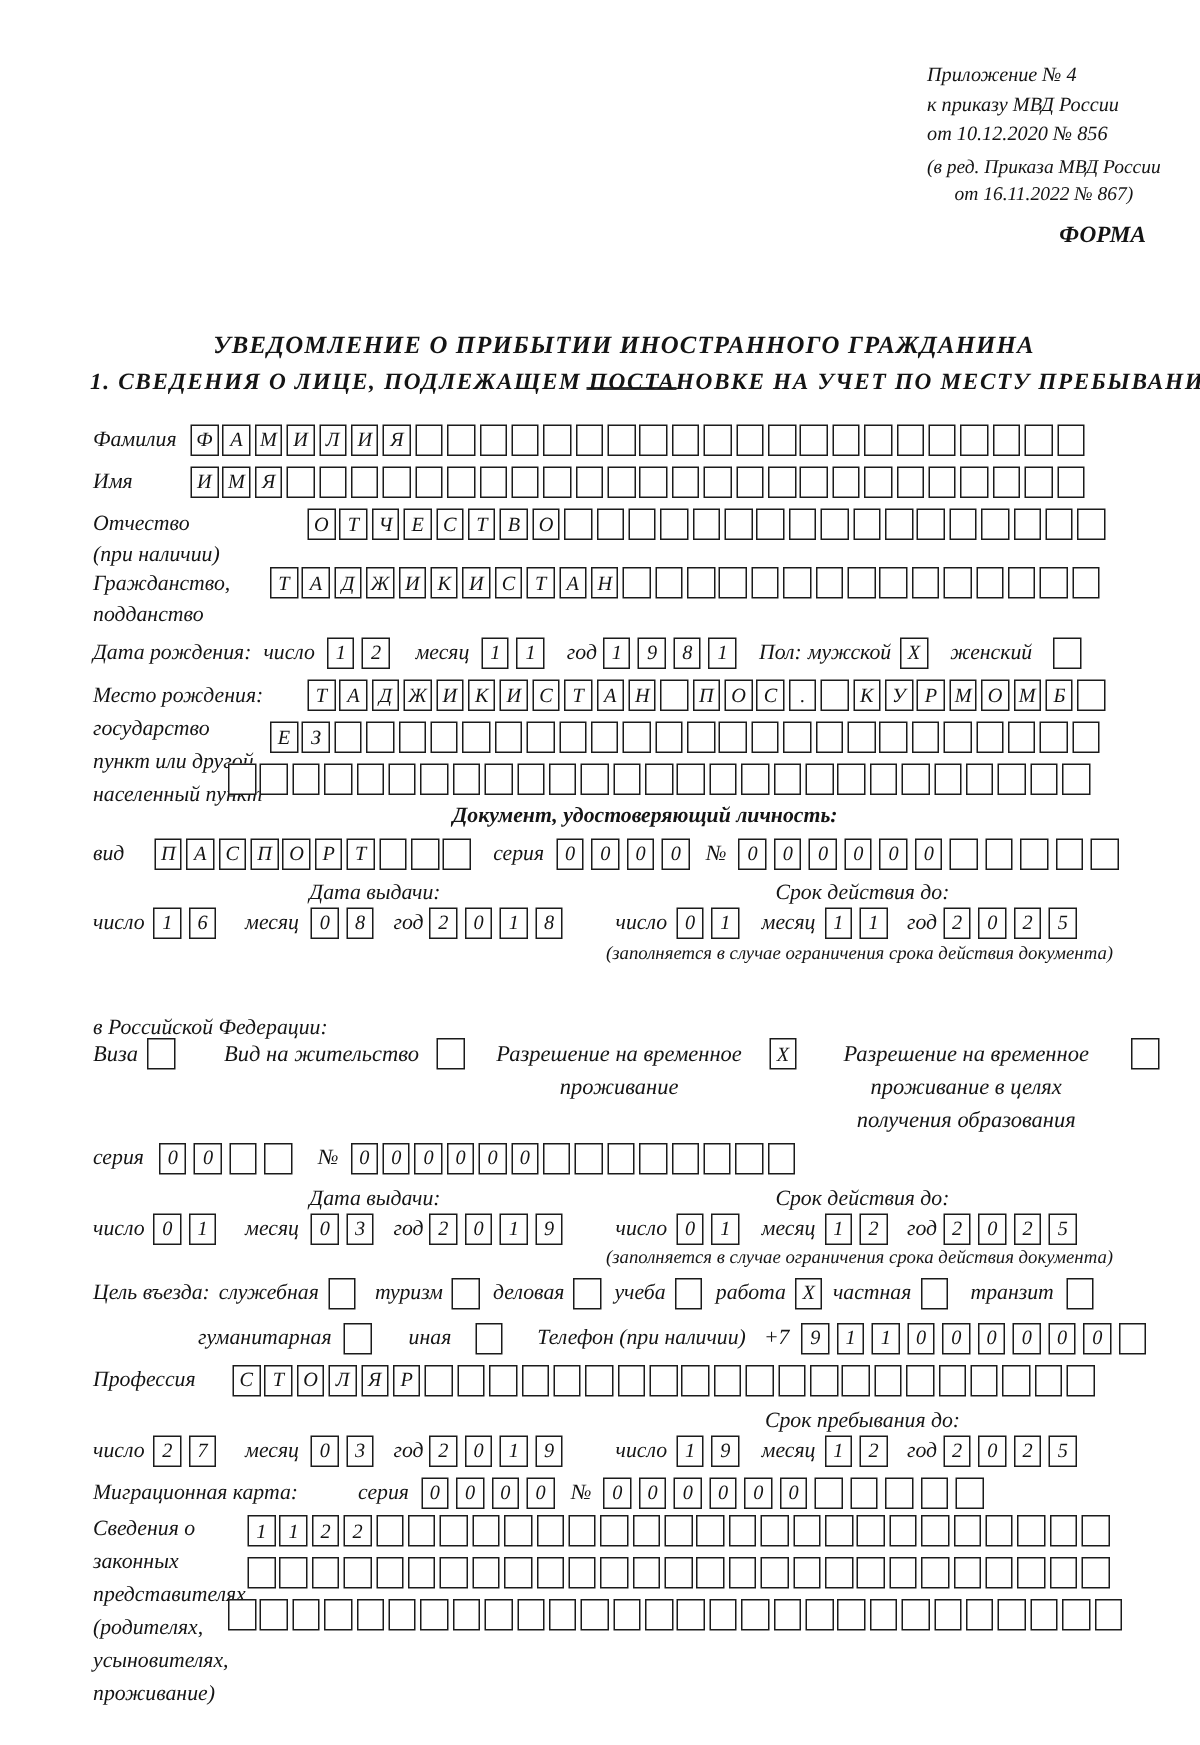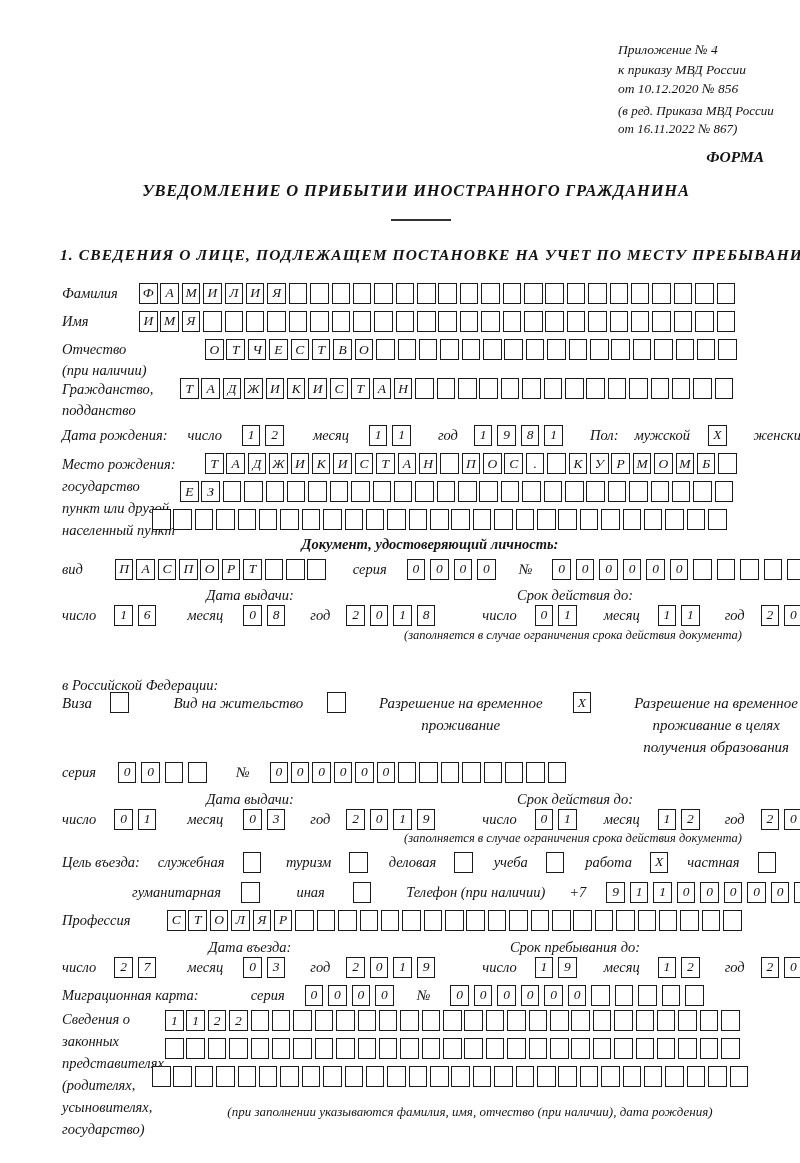--- a/index.html
+++ b/index.html
@@ -1,32 +1,32 @@
 <!DOCTYPE html>
 <html><head>
 <meta charset="utf-8">
 <style>
   html,body{margin:0;padding:0;background:#fff;}
   .page{position:relative;width:800px;height:1163px;background:#fff;color:#141414;
         font-family:"Liberation Serif","DejaVu Serif",serif;overflow:hidden;}
   .abs{position:absolute;white-space:nowrap;font-style:italic;}
-  .row{display:flex;align-items:center;gap:12px;}
+  .row{display:flex;align-items:center;}
   .row.top{align-items:flex-start;}
   .lbl{font-size:14.5px;line-height:22px;}
   .sm{font-size:12.5px;}
   .bold{font-weight:bold;text-align:center;}
   .ctr{text-align:center;}
   .cells{display:flex;}
   .cell{flex:none;width:16.5px;height:19px;border:1.8px solid #1b1b1b;margin-right:2.9px;
         display:flex;align-items:center;justify-content:center;font-size:13.5px;line-height:1;
         background:#fff;}
   .g5 .cell{margin-right:5px;}
   .annex{font-size:13.5px;line-height:19.5px;}
-  .annex-note{font-size:13px;line-height:18.5px;margin-top:3px;}
-  .title{font-weight:bold;font-size:16.5px;letter-spacing:0.8px;}
+  .annex-note{font-size:13px;line-height:18.5px;margin-top:3px;text-align:center;}
+  .title{font-weight:bold;font-size:16.5px;letter-spacing:0.8px;margin-top:39px;}
   .section1{font-weight:bold;font-size:15.5px;letter-spacing:1.1px;}
   .heading{font-weight:bold;font-size:14.5px;}
   .uline{display:inline-block;width:60px;border-bottom:2.2px solid #333;height:14px;margin-left:10px;}
   .ml4{margin-left:4px}.ml6{margin-left:6px}.ml8{margin-left:8px}.ml10{margin-left:10px}
   .ml12{margin-left:12px}.ml14{margin-left:14px}.ml16{margin-left:16px}.ml20{margin-left:20px}
   .ml22{margin-left:22px}.ml30{margin-left:30px}
   .ml40{margin-left:40px}
   .optlbl{font-size:15px;line-height:22px;}
 </style>
 </head>
@@ -543,21 +543,20 @@
         <span class="cell"></span>
         <span class="cell"></span>
         <span class="cell"></span>
         <span class="cell"></span>
         <span class="cell"></span>
         <span class="cell"></span>
         <span class="cell"></span>
       </span>
   </div>
 
-  <div class="abs lbl ctr" style="top:936px;left:100px;width:300px">Дата въезда:</div>
   <div class="abs lbl ctr" style="top:936px;left:430px;width:290px">Срок пребывания до:</div>
   <div class="abs row" style="top:956px;left:62px">
     <span class="lbl">число</span>
     <span class="cells g5 ml6">
         <span class="cell">2</span>
         <span class="cell">7</span>
       </span>
     <span class="lbl ml14">месяц</span>
     <span class="cells g5 ml8">
         <span class="cell">0</span>
@@ -612,21 +611,21 @@
         <span class="cell"></span>
         <span class="cell"></span>
       </span>
   </div>
 
   <div class="abs lbl" style="top:1008px;left:62px">Сведения о</div>
   <div class="abs lbl" style="top:1030px;left:62px">законных</div>
   <div class="abs lbl" style="top:1052px;left:62px">представителях</div>
   <div class="abs lbl" style="top:1074px;left:62px">(родителях,</div>
   <div class="abs lbl" style="top:1096px;left:62px">усыновителях,</div>
-  <div class="abs lbl" style="top:1118px;left:62px">государство)</div>
+  <div class="abs lbl" style="top:1118px;left:62px">проживание)</div>
   <div class="abs cells" style="top:1010px;left:165px">
       <span class="cell">1</span>
       <span class="cell">1</span>
       <span class="cell">2</span>
       <span class="cell">2</span>
       <span class="cell"></span>
       <span class="cell"></span>
       <span class="cell"></span>
       <span class="cell"></span>
       <span class="cell"></span>
@@ -701,15 +700,14 @@
       <span class="cell"></span>
       <span class="cell"></span>
       <span class="cell"></span>
       <span class="cell"></span>
       <span class="cell"></span>
       <span class="cell"></span>
       <span class="cell"></span>
       <span class="cell"></span>
       <span class="cell"></span>
     </div>
-  <div class="abs ctr" style="top:1104px;left:180px;width:580px;font-size:13px">(при заполнении указываются фамилия, имя, отчество (при наличии), дата рождения)</div>
 
 </div>
 
 </body></html>

